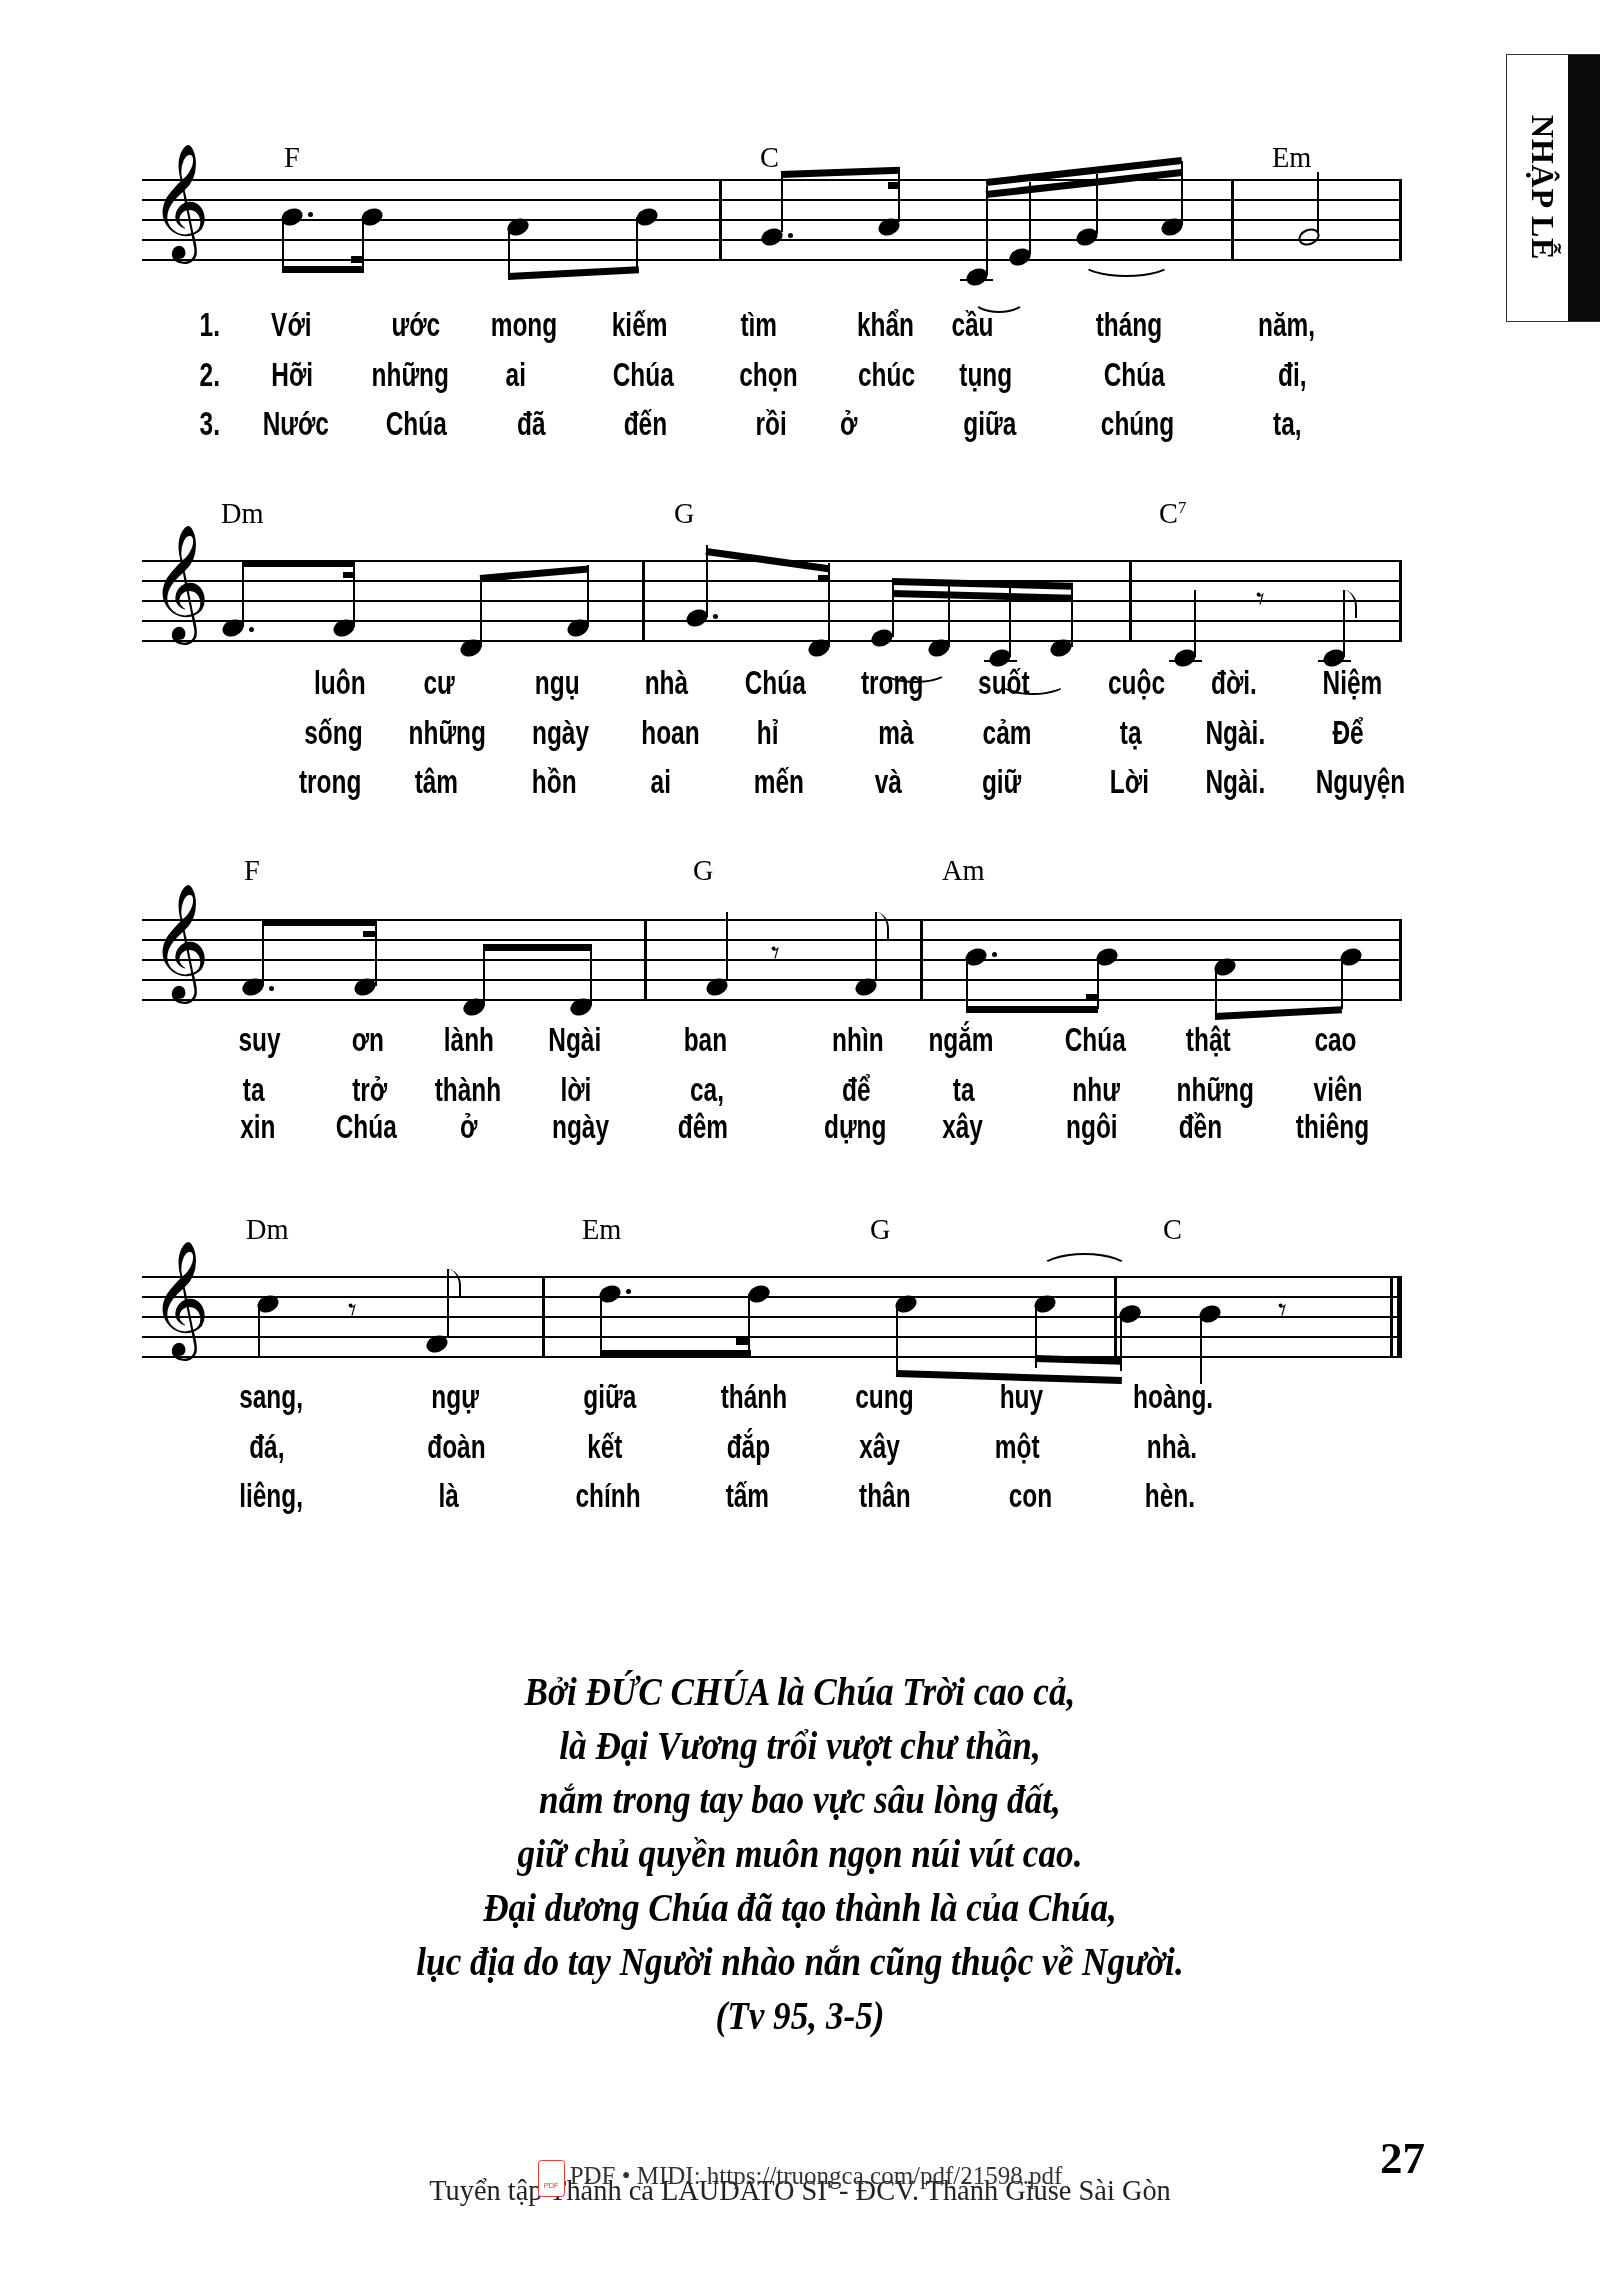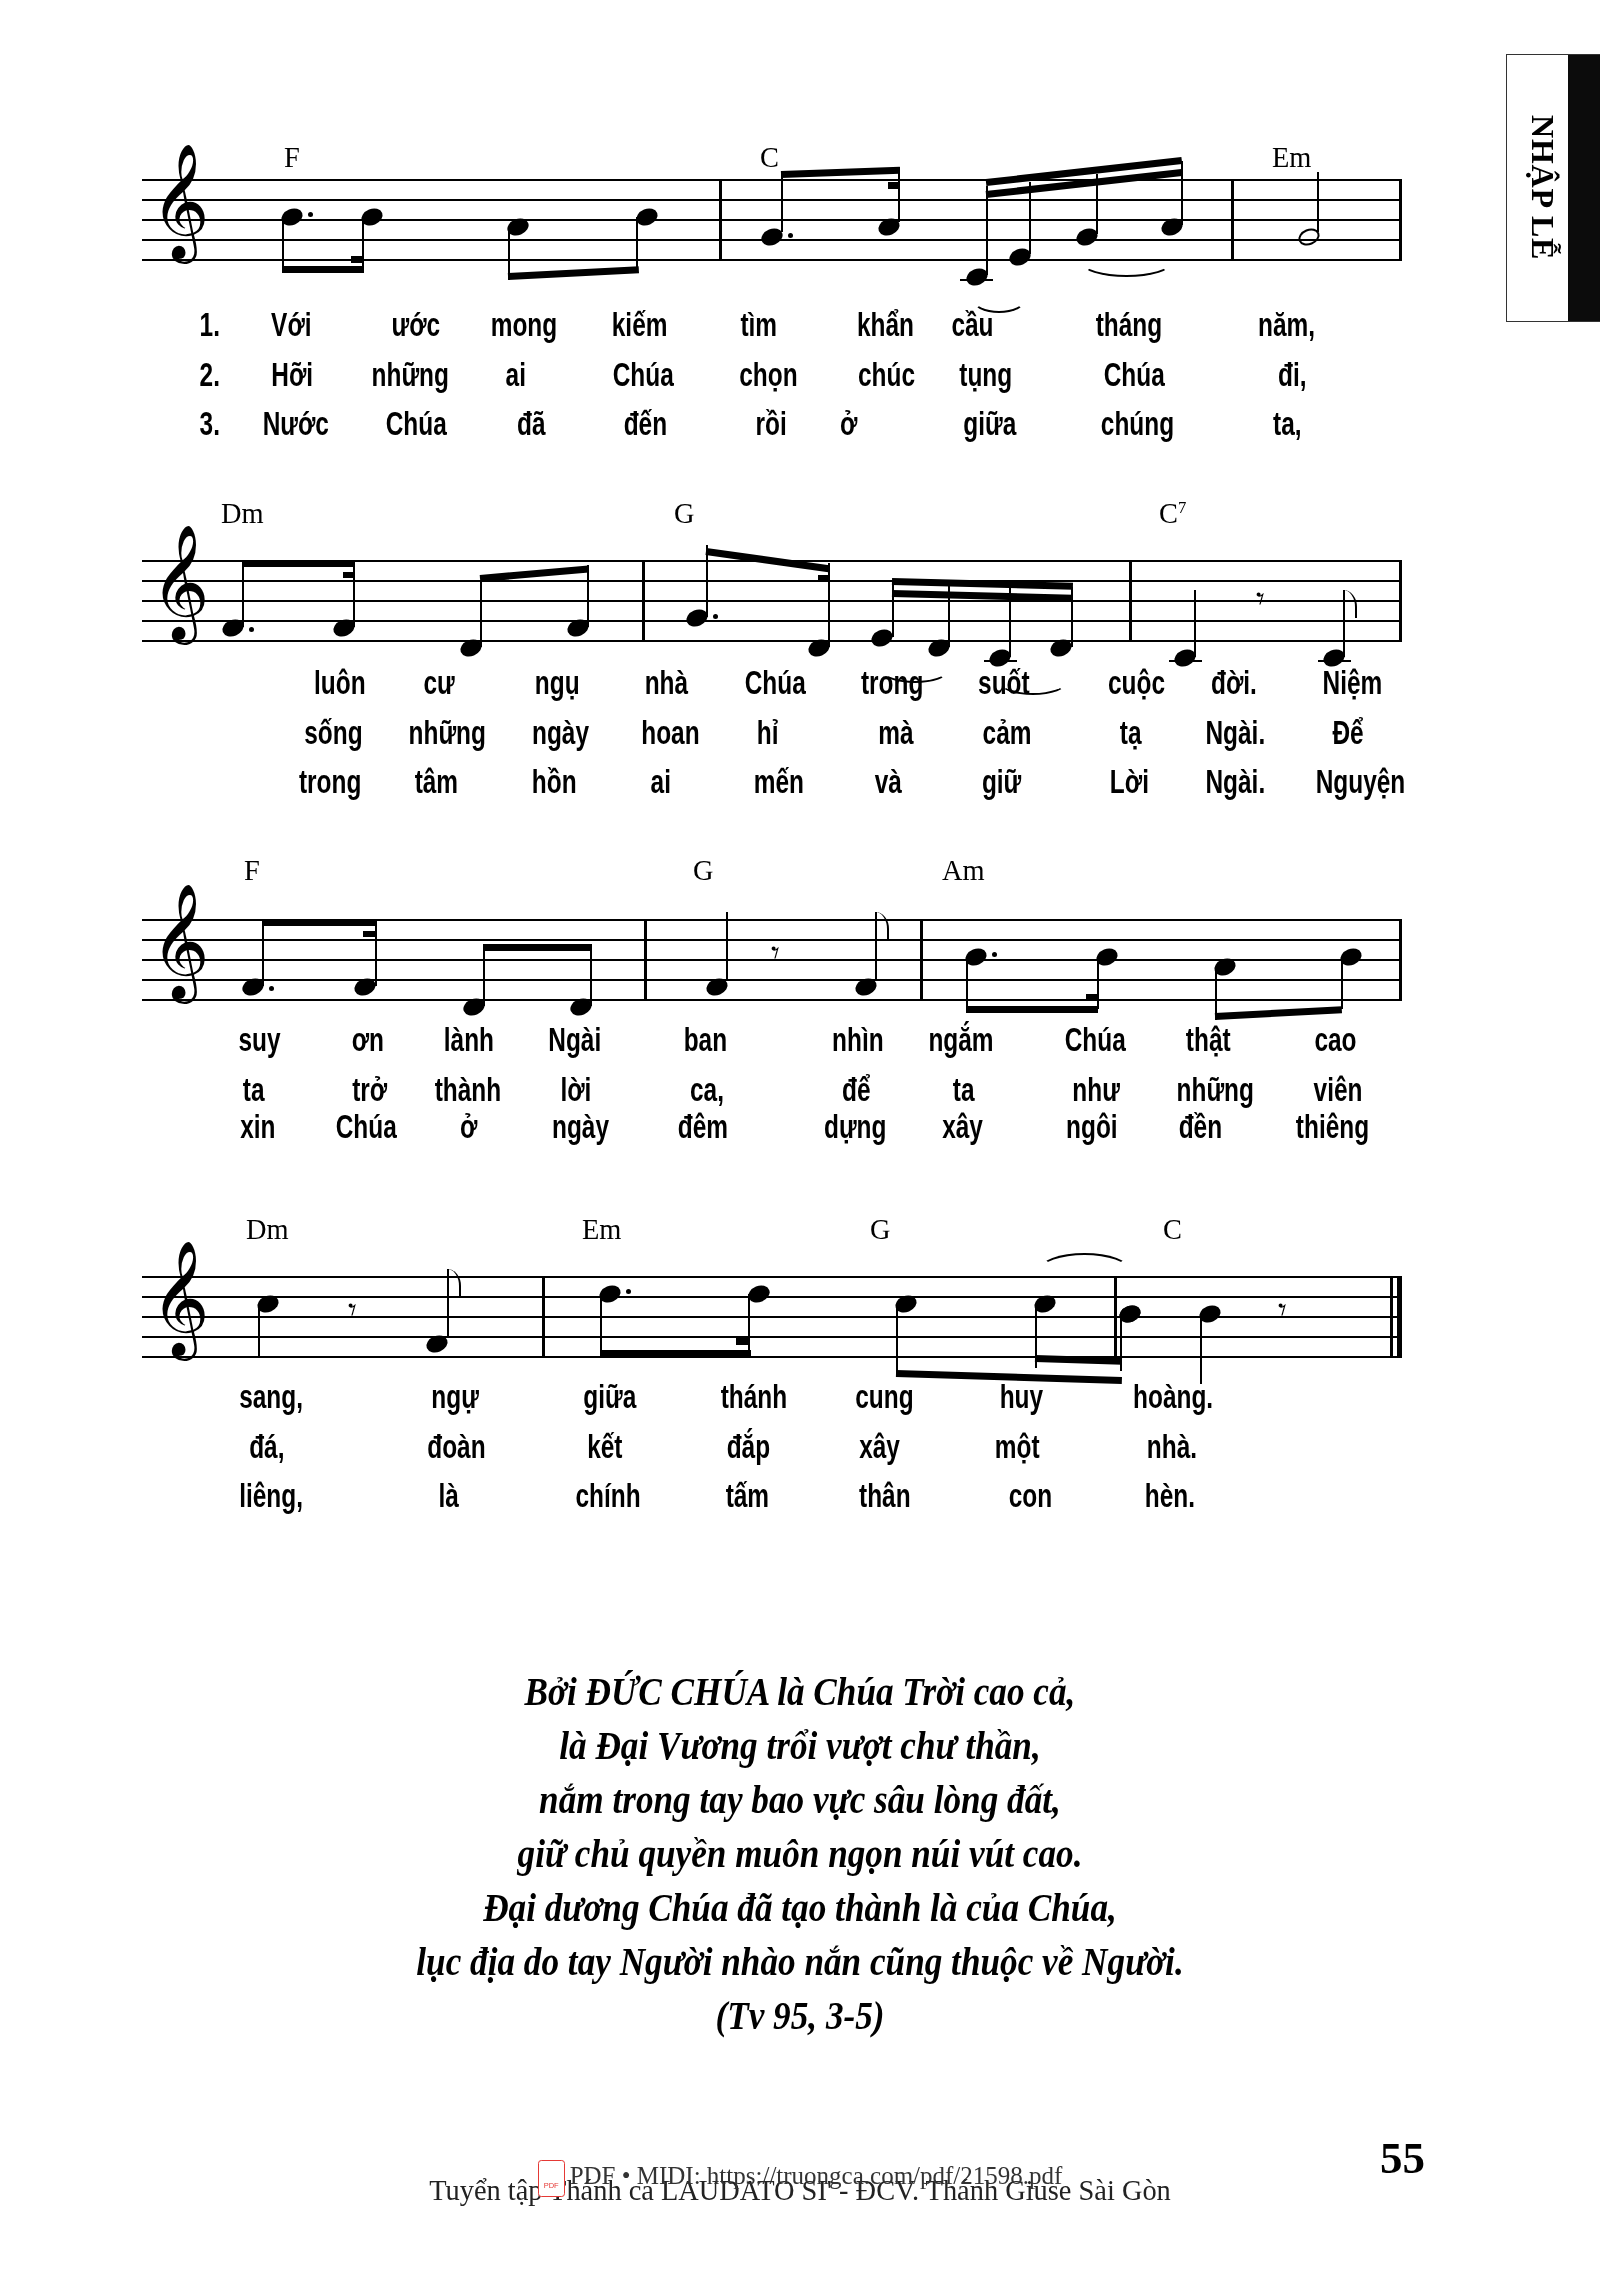--- a/index.html
+++ b/index.html
@@ -397,14 +397,14 @@
   <div>giữ chủ quyền muôn ngọn núi vút cao.</div>
   <div>Đại dương Chúa đã tạo thành là của Chúa,</div>
   <div>lục địa do tay Người nhào nắn cũng thuộc về Người.</div>
   <div>(Tv 95, 3-5)</div>
 </div>
 
 <div class="footer-2">Tuyển tập Thánh ca LAUDATO SI' - ĐCV. Thánh Giuse Sài Gòn</div>
 <div class="footer-1">
   <span class="pdf-icon">PDF</span><span>PDF • MIDI: https://truongca.com/pdf/21598.pdf</span>
 </div>
-<div class="page-num">55</div>
+<div class="page-num">27</div>
 
 
 </body></html>

